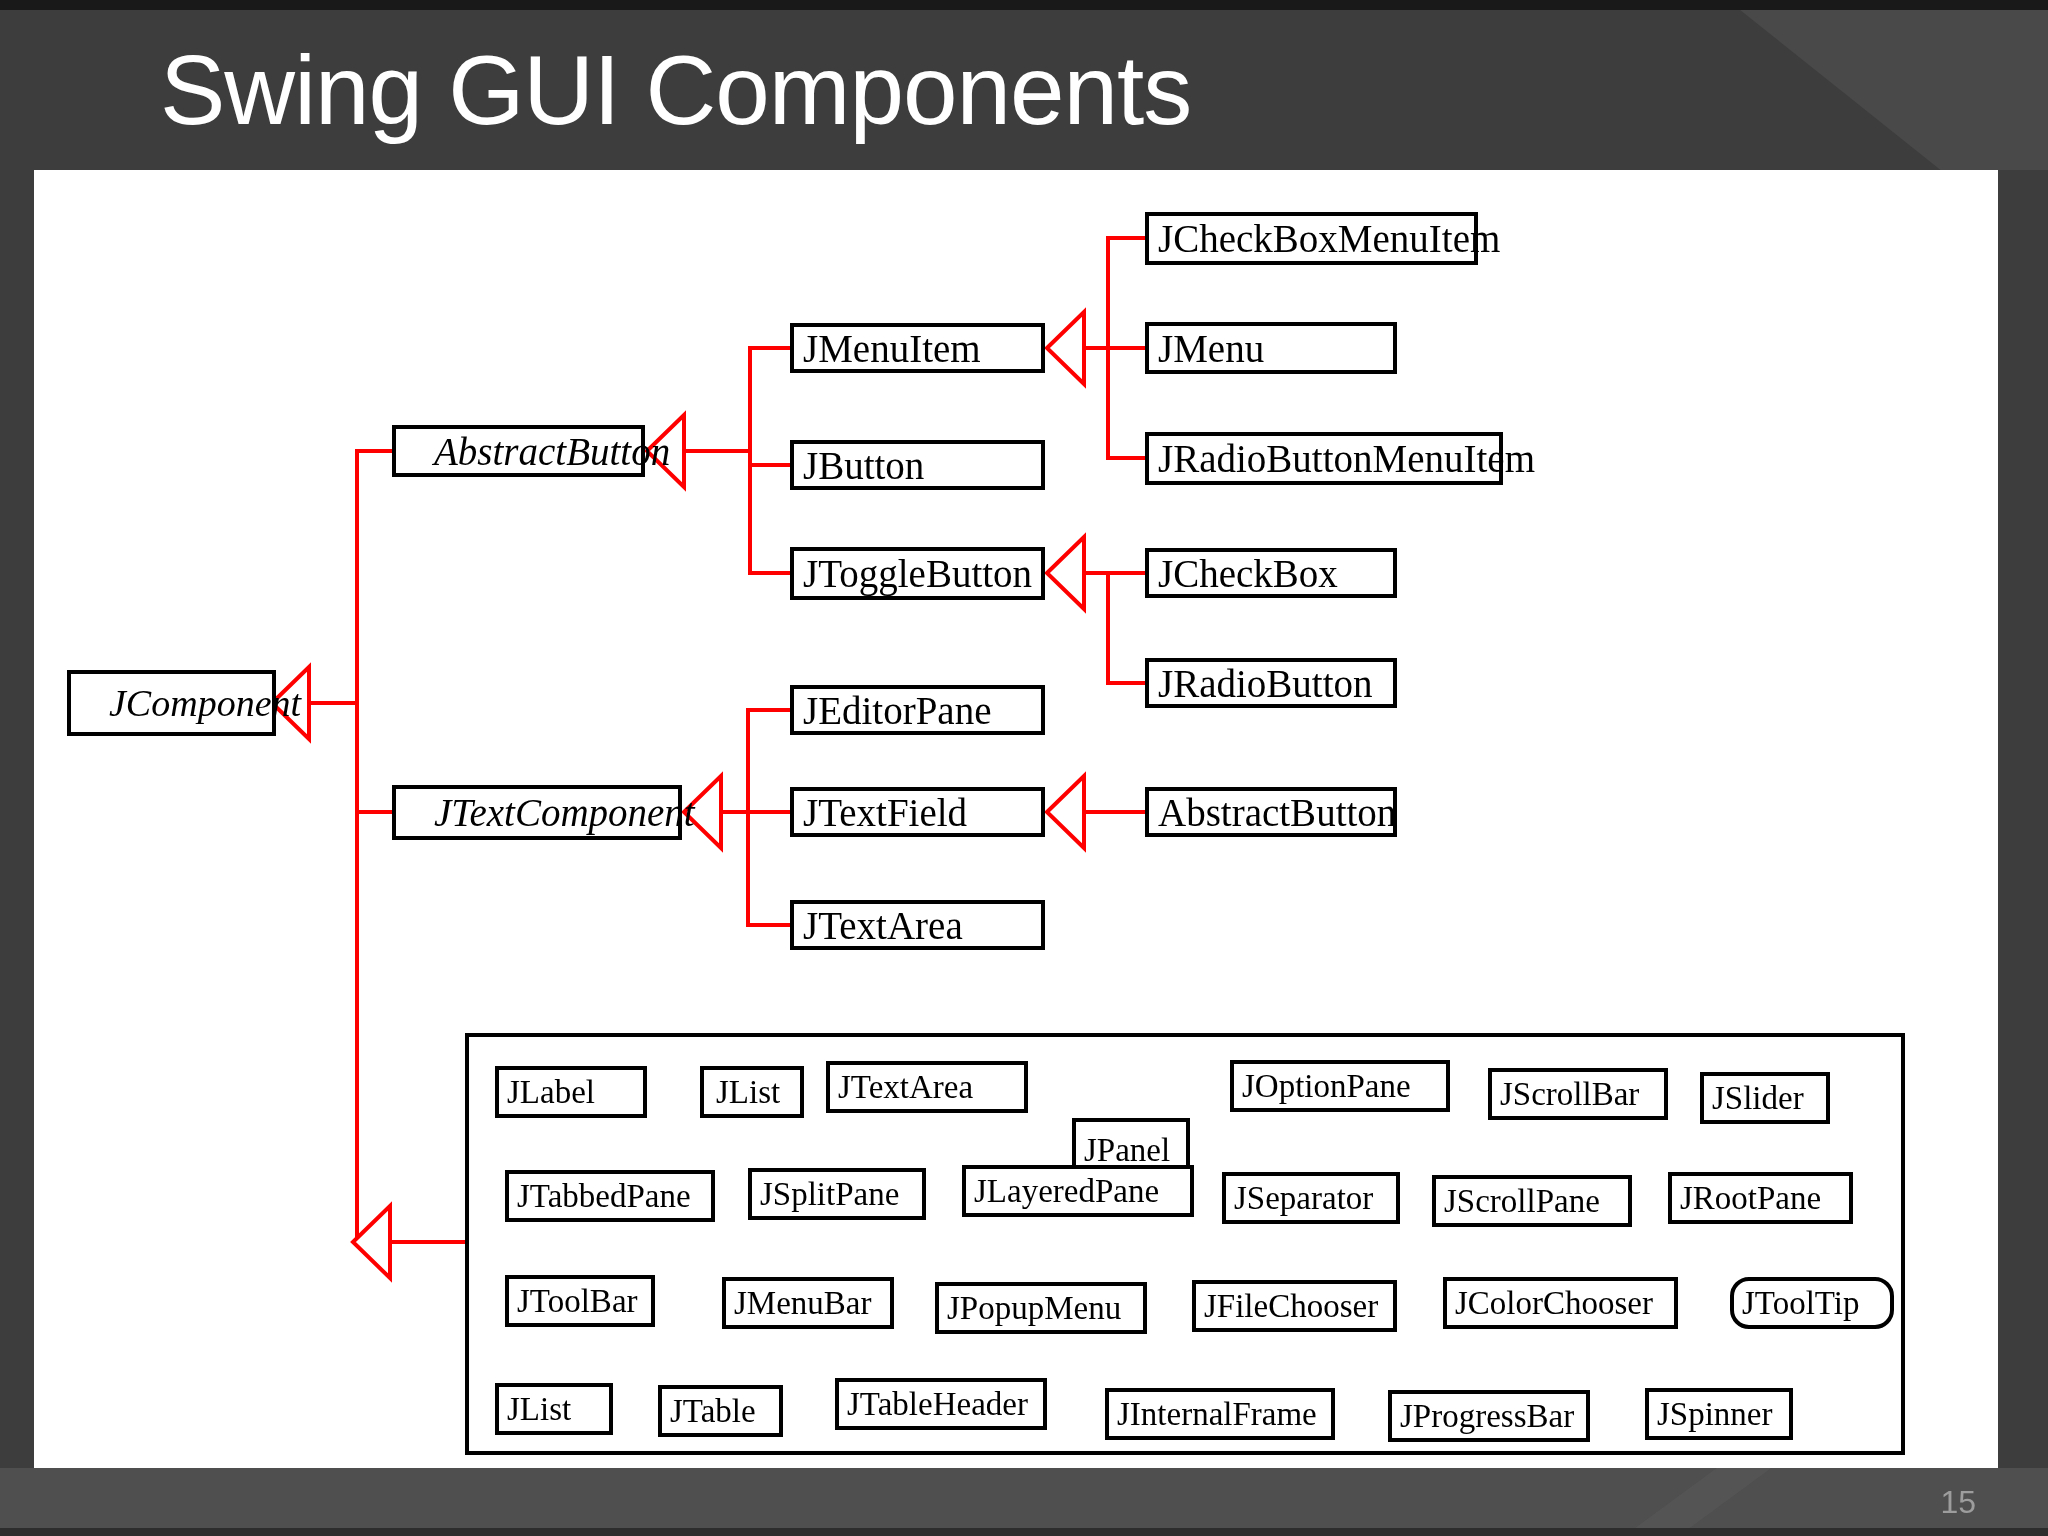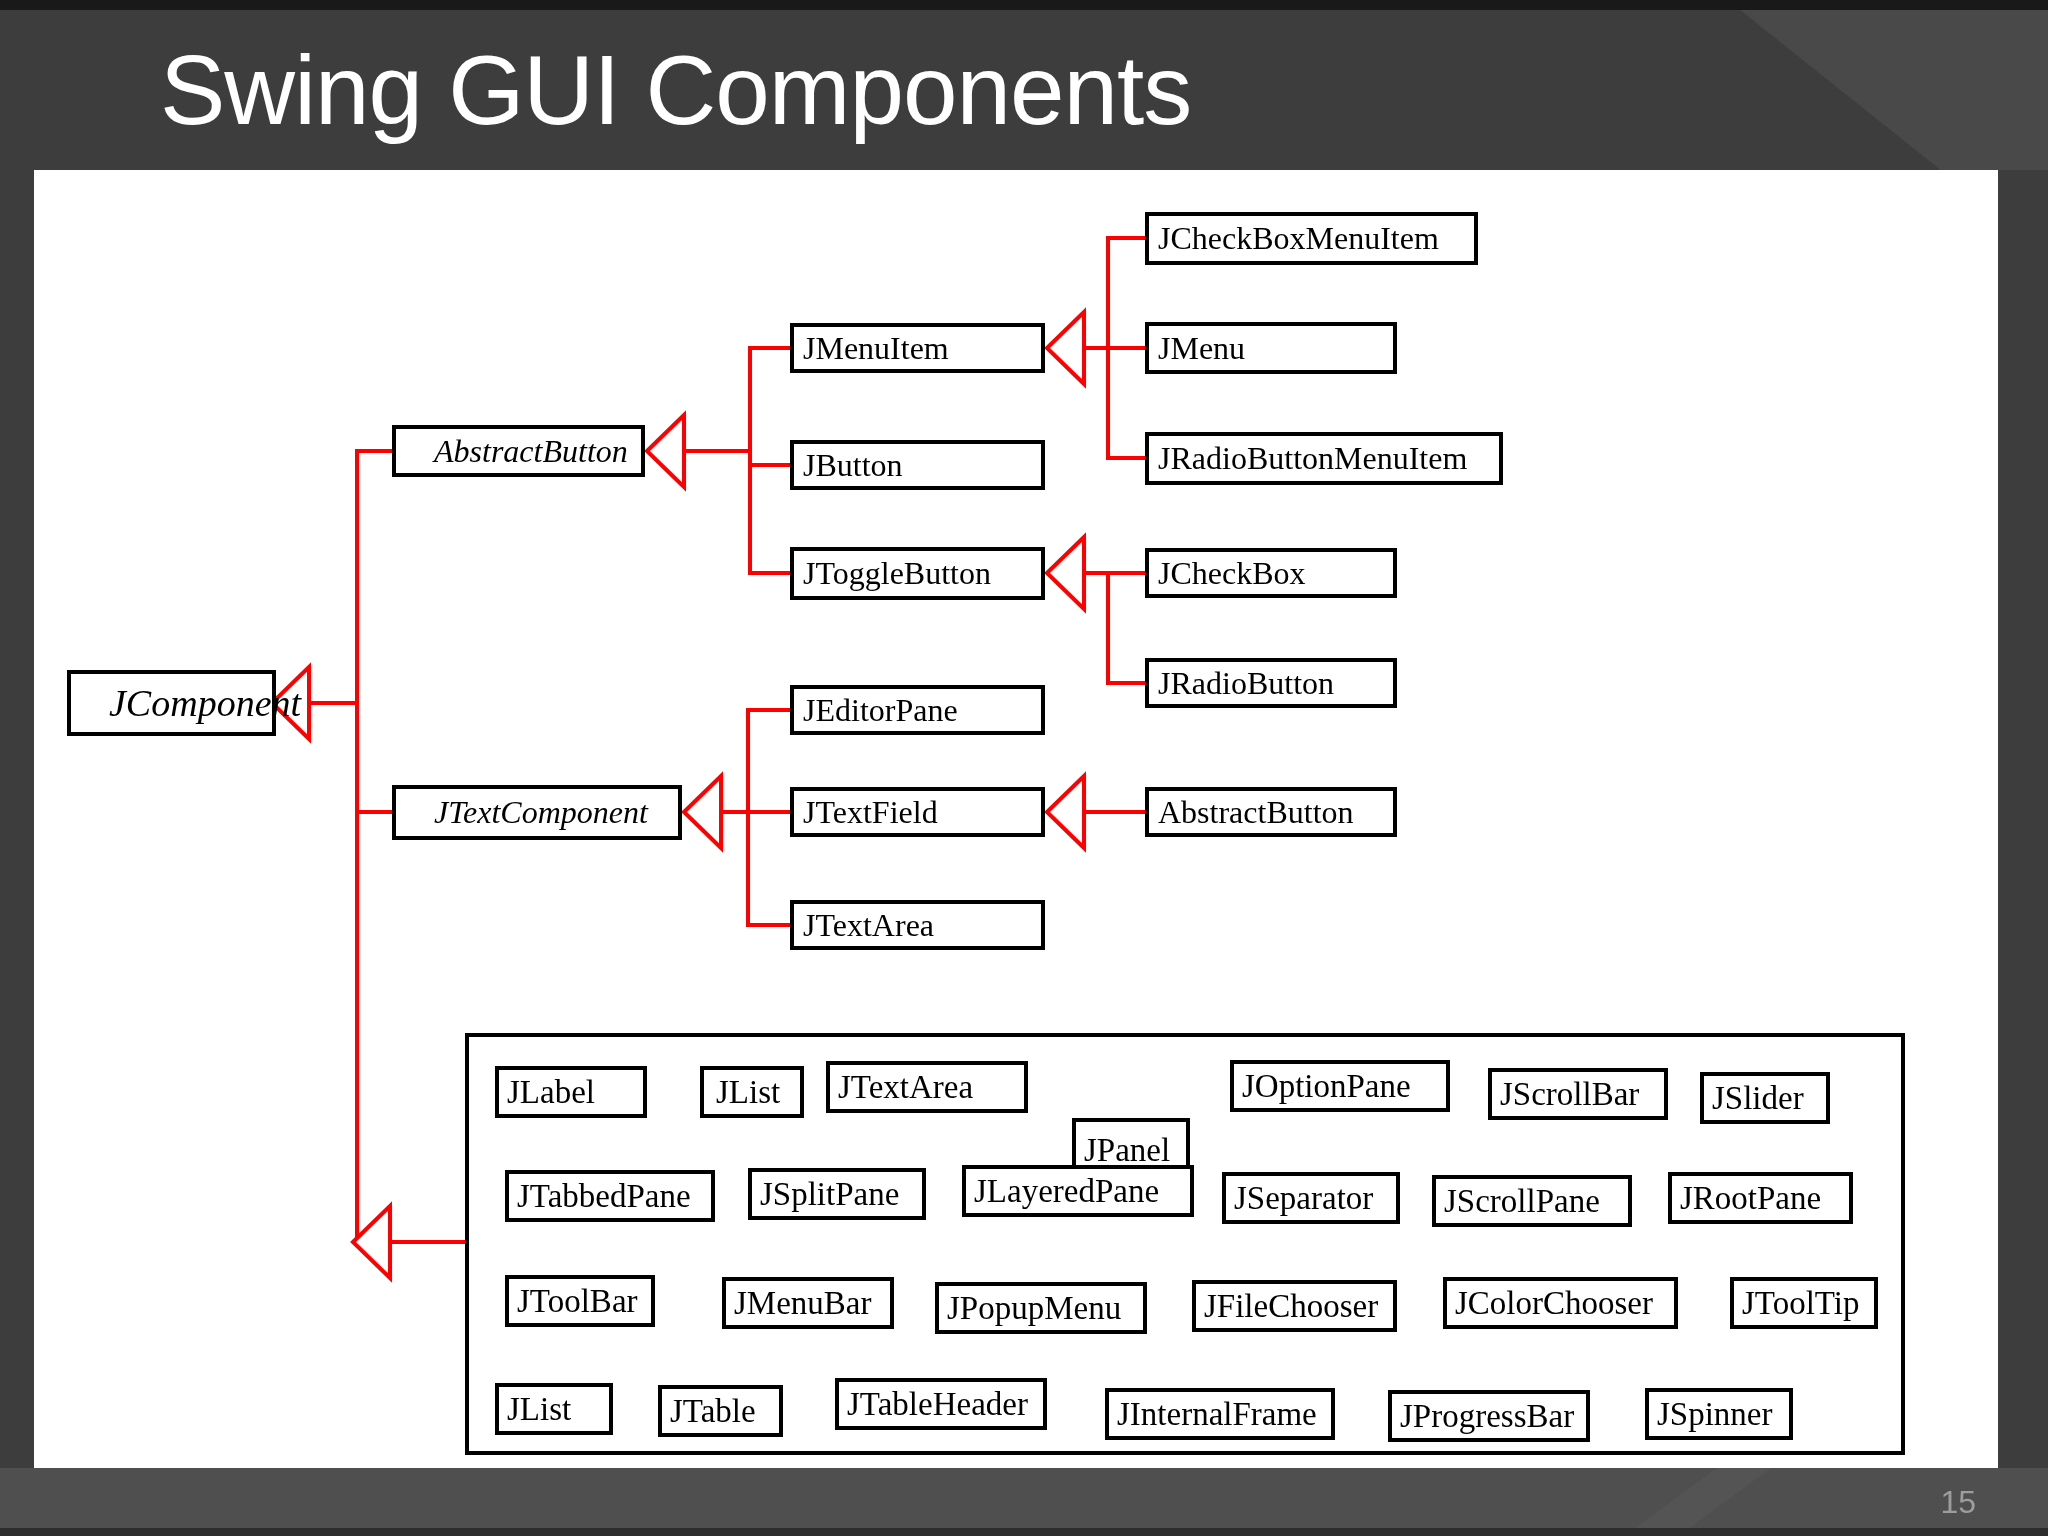--- a/index.html
+++ b/index.html
@@ -11,21 +11,21 @@
   .bg-bottom-band{position:absolute;left:0;top:1468px;width:2048px;height:60px;background:#4f4f4f;}
   .bg-accent-br{position:absolute;left:1540px;top:1468px;width:340px;height:60px;background:#5a5a5a;
                 opacity:.45;clip-path:polygon(28% 100%,52% 0,68% 0,44% 100%);}
   .bg-bottom-strip{position:absolute;left:0;top:1528px;width:2048px;height:8px;background:#2d2d2d;}
   .title{position:absolute;left:160px;top:34px;color:#ffffff;font-size:98px;letter-spacing:-1px;
          white-space:nowrap;}
   .panel{position:absolute;left:34px;top:170px;width:1964px;height:1298px;background:#ffffff;}
   .connectors{position:absolute;left:0;top:0;width:2048px;height:1536px;pointer-events:none;}
   .node,.cnode{position:absolute;box-sizing:border-box;background:#ffffff;border:4px solid #000000;
          color:#000000;display:flex;align-items:center;padding-left:9px;white-space:nowrap;
-         font-family:"Liberation Serif","DejaVu Serif",serif;font-size:32px;}
+         font-family:"Liberation Serif","DejaVu Serif",serif;font-size:39px;}
   .cnode{font-size:33px;padding-left:8px;}
   .node.abstract{font-style:italic;padding-left:38px;}
   .big-box{position:absolute;left:465px;top:1033px;width:1440px;height:422px;box-sizing:border-box;
          border:4px solid #000000;background:#ffffff;}
   .page-number{position:absolute;right:72px;top:1484px;color:#9d9d9d;font-size:32px;}
 </style>
 </head>
 <body>
 
 <div class="slide">
@@ -109,21 +109,21 @@
       <div class="cnode" style="left: 748px; top: 1168px; width: 178px; height: 52px;">JSplitPane</div>
       <div class="cnode" style="left: 962px; top: 1165px; width: 232px; height: 52px;">JLayeredPane</div>
       <div class="cnode" style="left: 1222px; top: 1172px; width: 178px; height: 52px;">JSeparator</div>
       <div class="cnode" style="left: 1432px; top: 1175px; width: 200px; height: 52px;">JScrollPane</div>
       <div class="cnode" style="left: 1668px; top: 1172px; width: 185px; height: 52px;">JRootPane</div>
       <div class="cnode" style="left: 505px; top: 1275px; width: 150px; height: 52px;">JToolBar</div>
       <div class="cnode" style="left: 722px; top: 1277px; width: 172px; height: 52px;">JMenuBar</div>
       <div class="cnode" style="left: 935px; top: 1282px; width: 212px; height: 52px;">JPopupMenu</div>
       <div class="cnode" style="left: 1192px; top: 1280px; width: 205px; height: 52px;">JFileChooser</div>
       <div class="cnode" style="left: 1443px; top: 1277px; width: 235px; height: 52px;">JColorChooser</div>
-      <div class="cnode" style="left: 1730px; top: 1277px; width: 148px; height: 52px;">JToolTip</div>
+      <div class="cnode" style="left: 1730px; top: 1277px; width: 164px; height: 52px; border-radius: 19px;">JToolTip</div>
       <div class="cnode" style="left: 495px; top: 1383px; width: 118px; height: 52px;">JList</div>
       <div class="cnode" style="left: 658px; top: 1385px; width: 125px; height: 52px;">JTable</div>
       <div class="cnode" style="left: 835px; top: 1378px; width: 212px; height: 52px;">JTableHeader</div>
       <div class="cnode" style="left: 1105px; top: 1388px; width: 230px; height: 52px;">JInternalFrame</div>
       <div class="cnode" style="left: 1388px; top: 1390px; width: 202px; height: 52px;">JProgressBar</div>
       <div class="cnode" style="left: 1645px; top: 1388px; width: 148px; height: 52px;">JSpinner</div>
     </div>
 
   <div class="page-number">15</div>
 </div>

